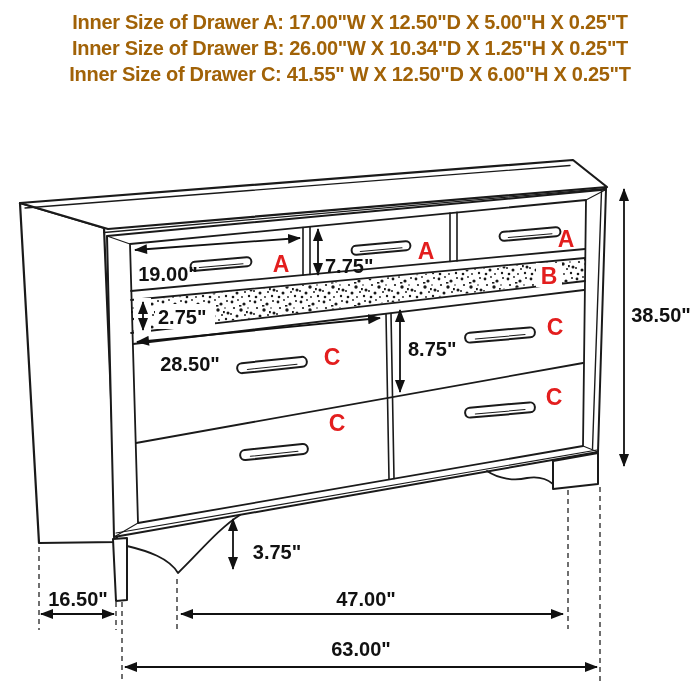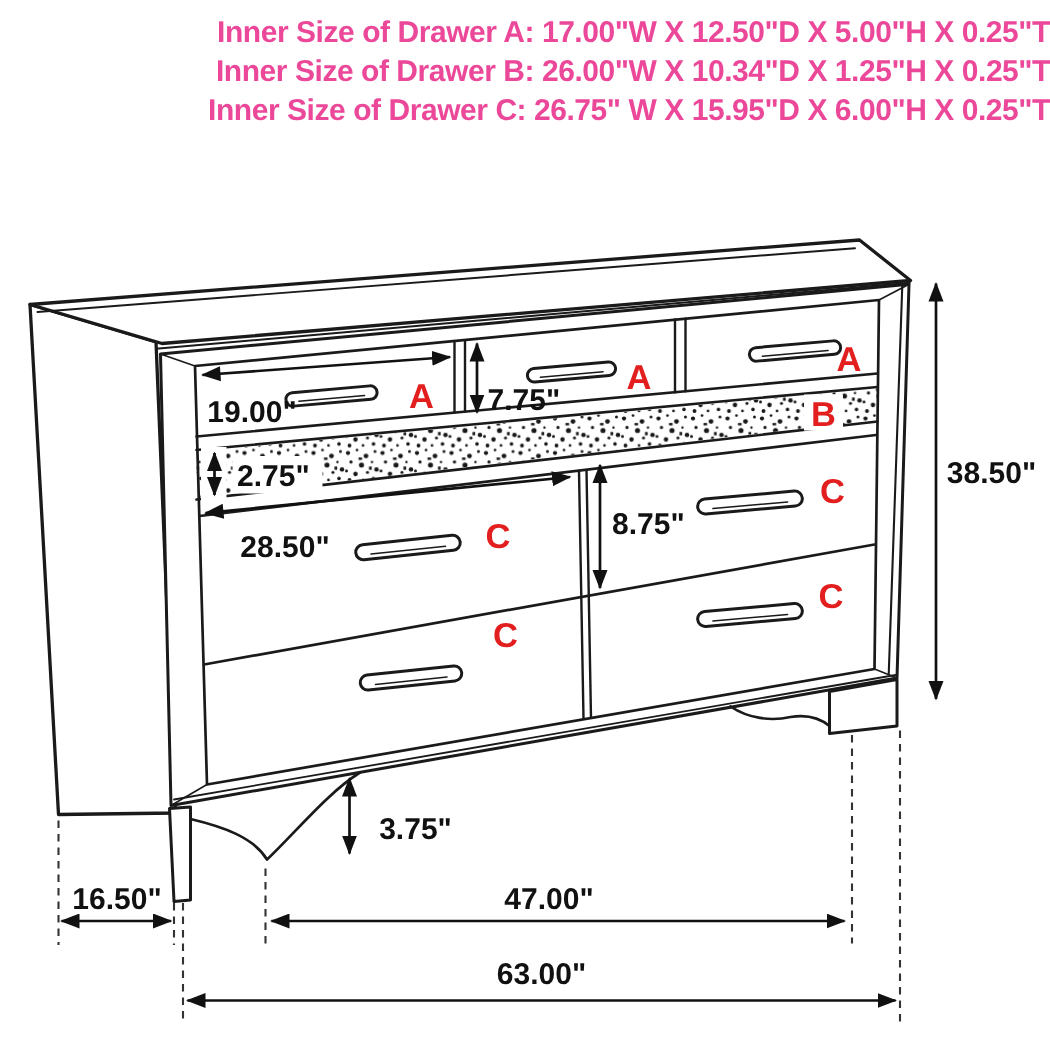--- a/index.html
+++ b/index.html
@@ -1,37 +1,37 @@
 <!DOCTYPE html>
 <html><head>
 <meta charset="utf-8">
 <style>
   html,body{margin:0;padding:0;}
   body{
     width:700px;height:700px;position:relative;background:#ffffff;
     font-family:"Liberation Sans",sans-serif;overflow:hidden;
   }
   .hdr{
-    position:absolute;top:9px;left:0;width:700px;text-align:right;
-    font-weight:bold;font-size:20px;line-height:26px;color:#ec4899;
+    position:absolute;top:9px;left:0;width:700px;text-align:center;
+    font-weight:bold;font-size:20px;line-height:26px;color:#a16207;
     letter-spacing:-0.3px;white-space:nowrap;
   }
   .hdr div{height:26px;}
   svg{position:absolute;top:0;left:0;}
   svg text{font-family:"Liberation Sans",sans-serif;font-weight:bold;}
   .dim{font-size:20px;fill:#111;}
   .red{font-size:23px;}
 </style>
 </head>
 <body>
 
 <div class="hdr">
   <div>Inner Size of Drawer A: 17.00"W X 12.50"D X 5.00"H X 0.25"T</div>
   <div>Inner Size of Drawer B: 26.00"W X 10.34"D X 1.25"H X 0.25"T</div>
-  <div>Inner Size of Drawer C: 26.75" W X 15.95"D X 6.00"H X 0.25"T</div>
+  <div>Inner Size of Drawer C: 41.55" W X 12.50"D X 6.00"H X 0.25"T</div>
 </div>
 
 <svg width="700" height="700" viewBox="0 0 700 700">
   <defs>
     <marker id="ae" markerUnits="userSpaceOnUse" markerWidth="14" markerHeight="11" refX="12" refY="5" orient="auto">
       <path d="M0,0 L13,5 L0,10 Z" fill="#111"></path>
     </marker>
     <marker id="as" markerUnits="userSpaceOnUse" markerWidth="14" markerHeight="11" refX="1" refY="5" orient="auto">
       <path d="M13,0 L0,5 L13,10 Z" fill="#111"></path>
     </marker>

